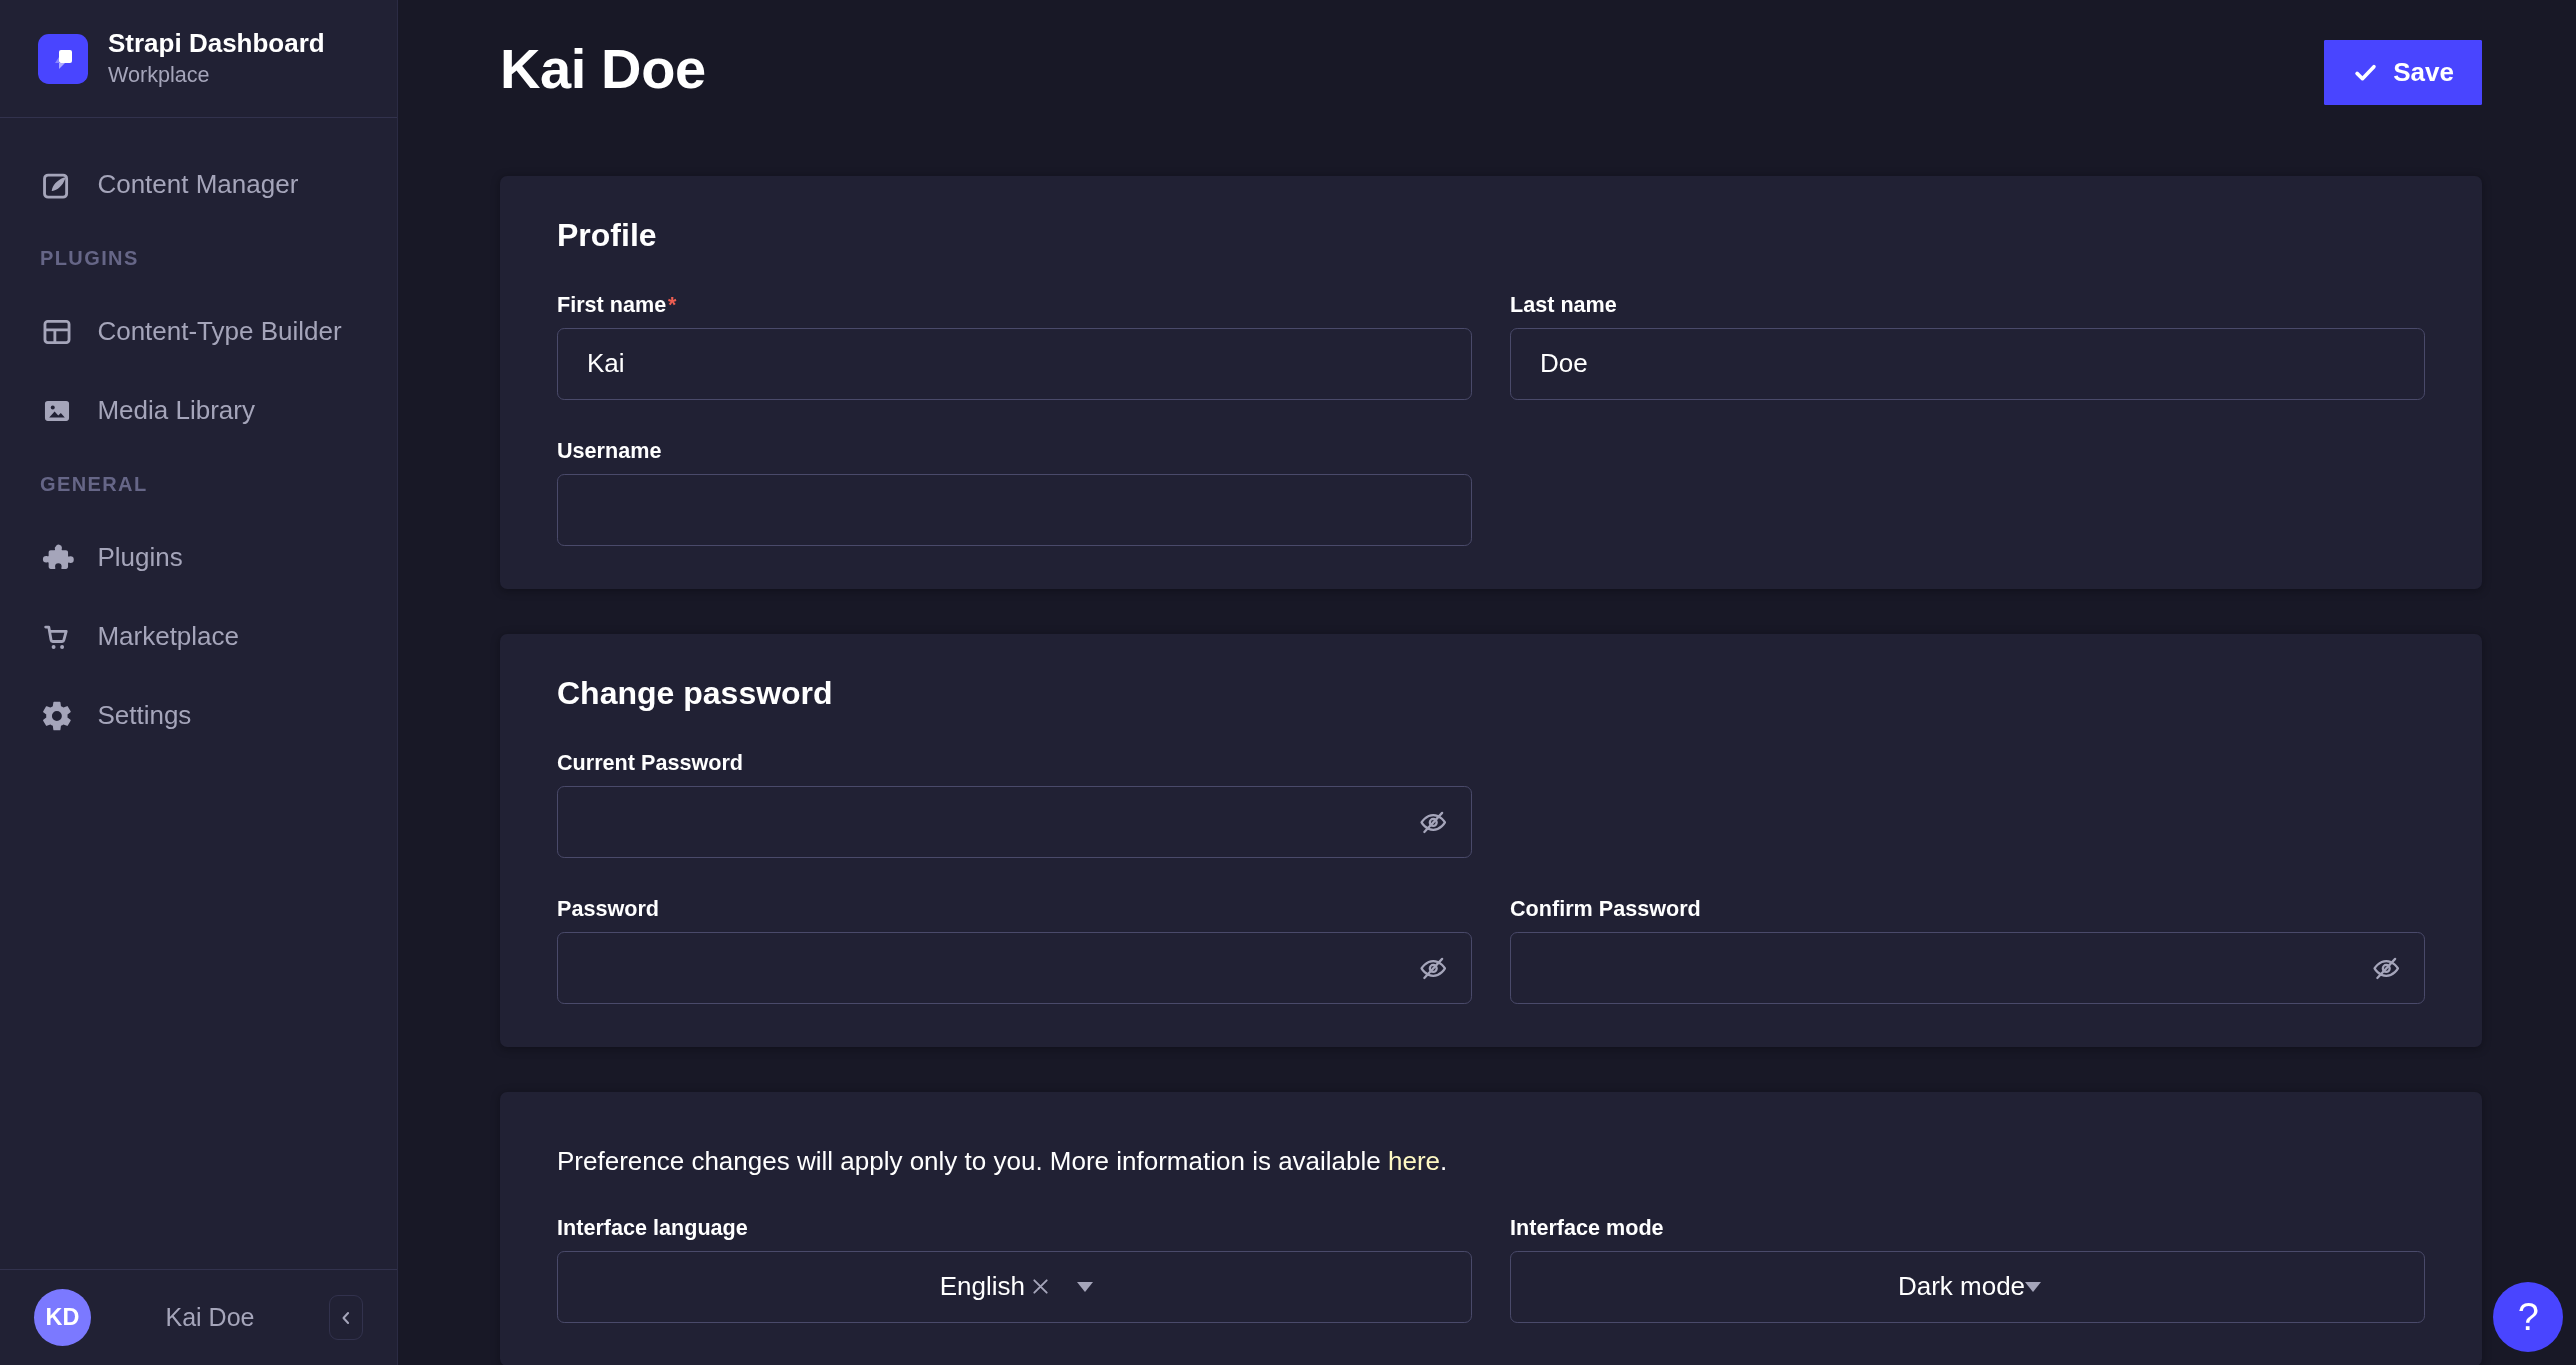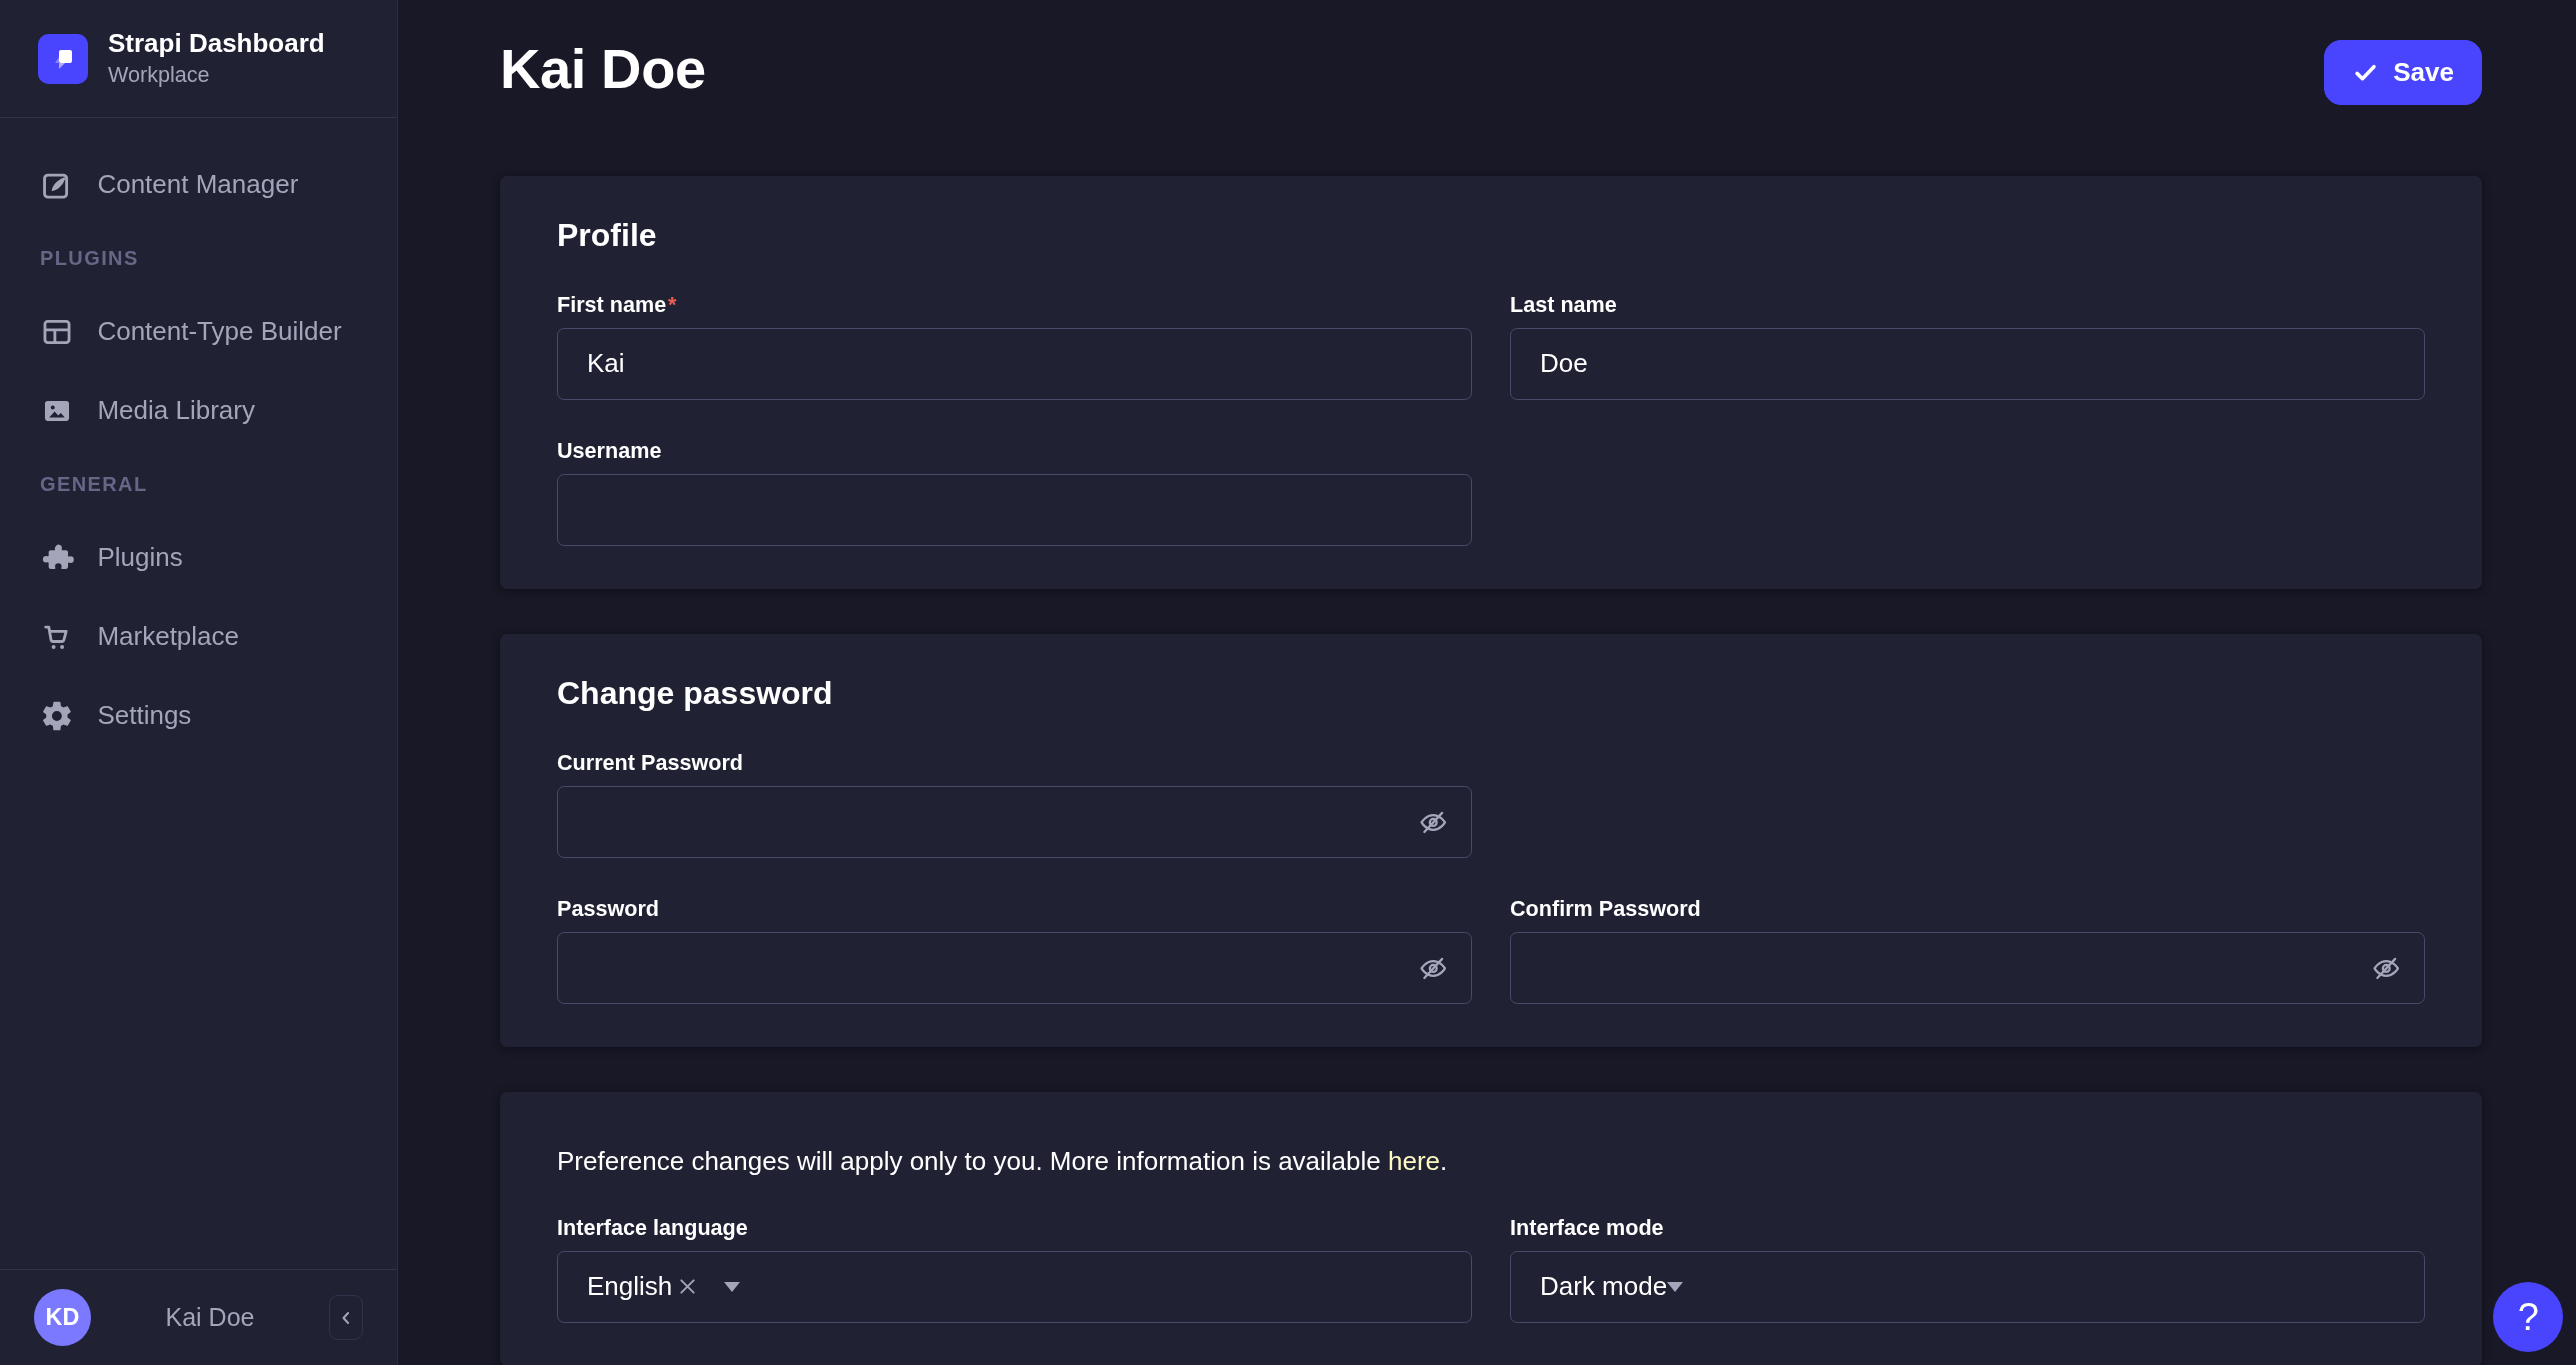--- a/index.html
+++ b/index.html
@@ -33,41 +33,41 @@
   .footer-name{flex:1;text-align:center;font-size:25px;color:#a5a5ba;}
   .collapse-btn{width:34px;height:45px;border:0.9px solid #32324d;border-radius:9px;
     background:transparent;display:flex;align-items:center;justify-content:center;cursor:pointer;padding:0;}
   .collapse-btn svg{width:20px;height:20px;}
 
   
   .main{margin-left:398px;padding:36px 94px 0 102px;}
   .main-header{display:flex;justify-content:space-between;align-items:flex-start;height:140px;}
   .page-title{margin:0;font-size:56px;font-weight:700;letter-spacing:-0.4px;}
   .save-btn{display:flex;align-items:center;gap:14.4px;height:65px;padding:0 27px;margin-top:3.6px;
-    background:#4945ff;border:0.9px solid #4945ff;border-radius:17px;color:#ffffff;
+    background:#4945ff;border:0.9px solid #4945ff;border-radius:1px;color:#ffffff;
     font-size:26px;font-weight:600;cursor:pointer;font-family:inherit;}
   .save-btn svg{width:27px;height:27px;}
 
   .card{background:#212134;border-radius:7.2px;padding:41px 57px 43px;
     box-shadow:0 1.8px 9px rgba(3,3,10,0.35);margin-bottom:45px;}
   .card-title{margin:0;font-size:32px;font-weight:700;}
   .fgrid{display:grid;grid-template-columns:1fr 1fr;column-gap:38px;row-gap:38px;margin-top:38px;}
   .flabel{display:block;font-size:21.6px;font-weight:600;margin-bottom:9px;line-height:1.25;}
   .req{color:#ee5e52;margin-left:1.8px;}
   .input-wrap{position:relative;}
   .tinput{display:block;width:100%;height:72px;background:#212134;border:0.9px solid #4a4a6a;
     border-radius:7.2px;color:#ffffff;font-size:26px;padding:0 29px;font-family:inherit;outline:none;}
   .eye-btn{position:absolute;right:20px;top:50%;transform:translateY(-50%);
     background:none;border:none;padding:3.6px;cursor:pointer;line-height:0;}
   .eye-btn svg{width:30.5px;height:30.5px;}
 
   .exp-desc{margin:12.6px 0 0;font-size:26px;color:#ffffff;}
   .exp-desc a{color:#fef9c3;cursor:pointer;}
   .select{height:72px;border:0.9px solid #4a4a6a;border-radius:7.2px;background:#212134;
-    display:flex;align-items:center;justify-content:flex-start;padding:0 25px 0 29px;cursor:pointer;}
+    display:flex;align-items:center;justify-content:center;padding:0 25px 0 29px;cursor:pointer;}
   .select-value{font-size:26px;color:#ffffff;}
   .select-controls{display:flex;align-items:center;gap:21.6px;}
   .clear-btn{background:none;border:none;padding:1.8px;cursor:pointer;line-height:0;}
   .clear-btn svg{width:27px;height:27px;}
   .caret{width:0;height:0;border-left:8px solid transparent;border-right:8px solid transparent;
     border-top:10px solid #a5a5ba;}
 
   .help-fab{position:fixed;right:12.6px;bottom:12.6px;width:70px;height:70px;border-radius:50%;
     background:#4945ff;border:none;color:#ffffff;font-size:38px;cursor:pointer;
     display:flex;align-items:center;justify-content:center;font-family:inherit;z-index:10;}

